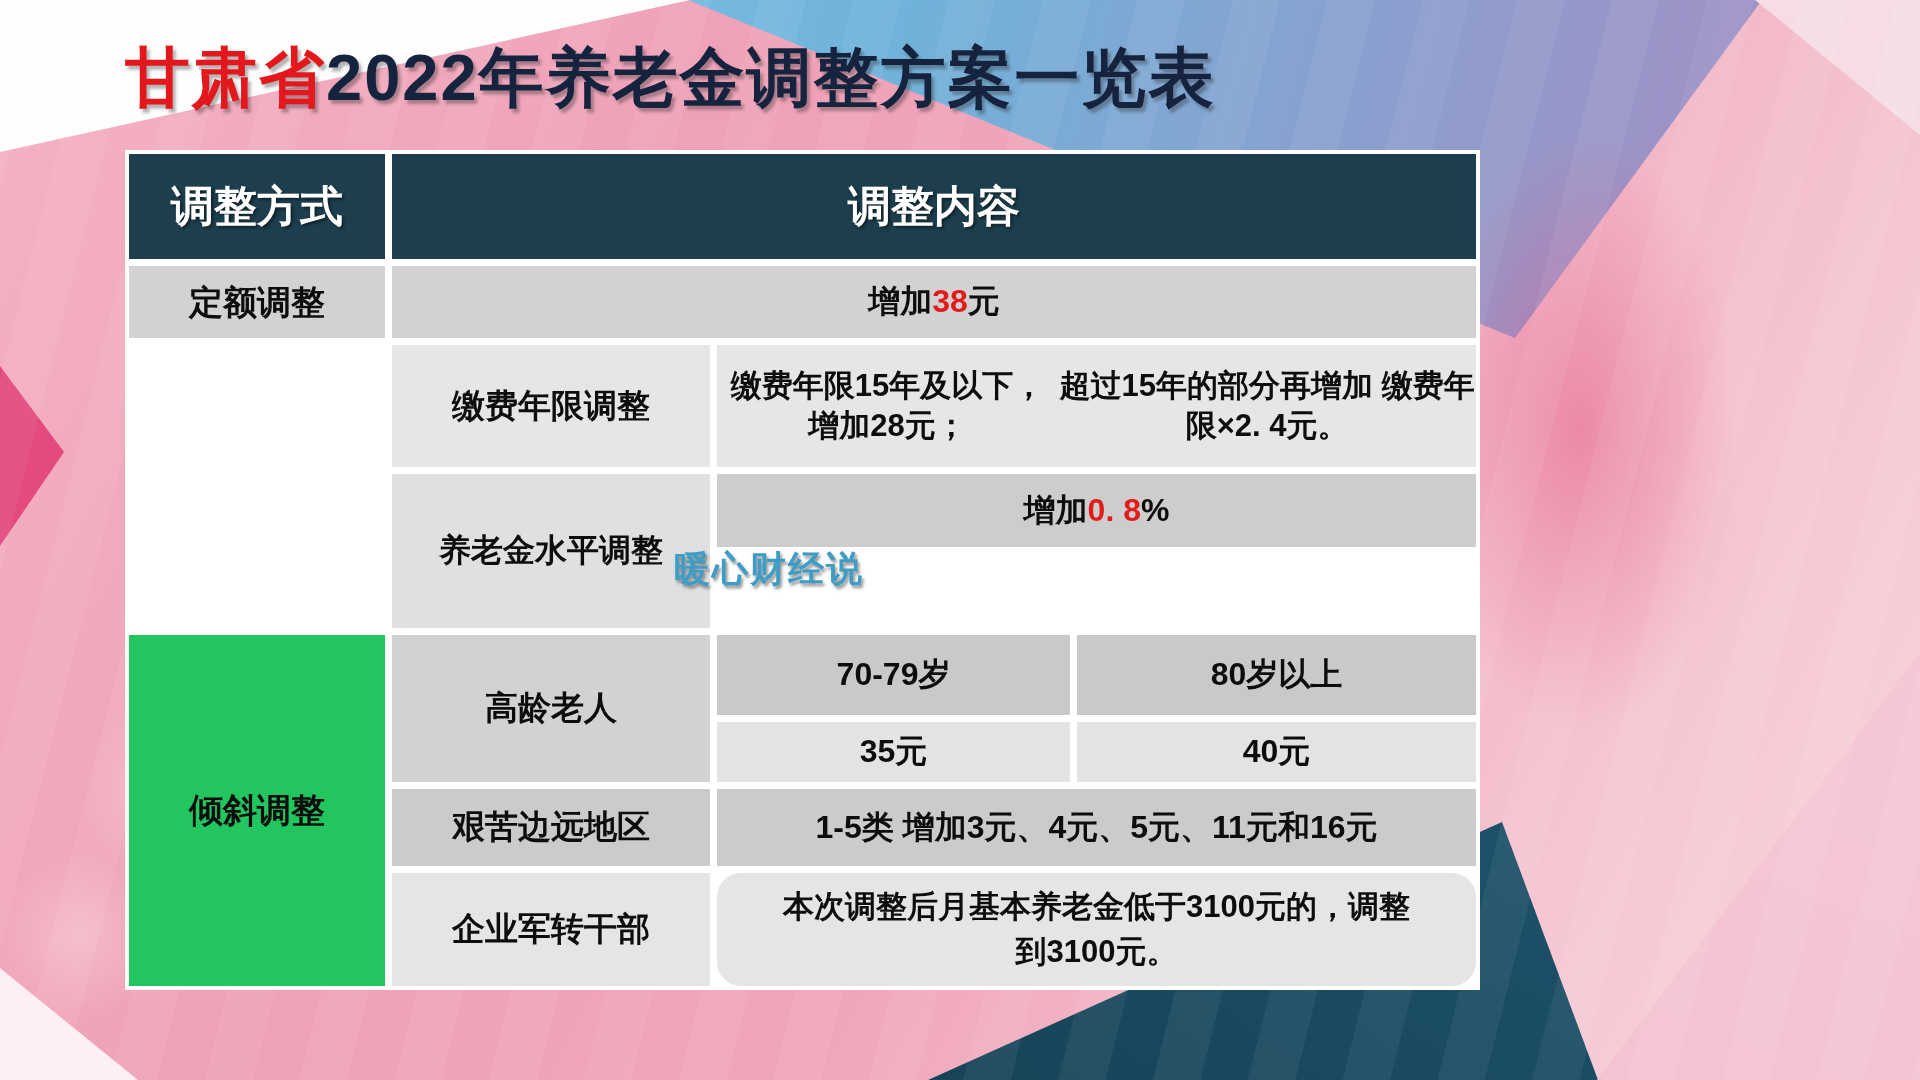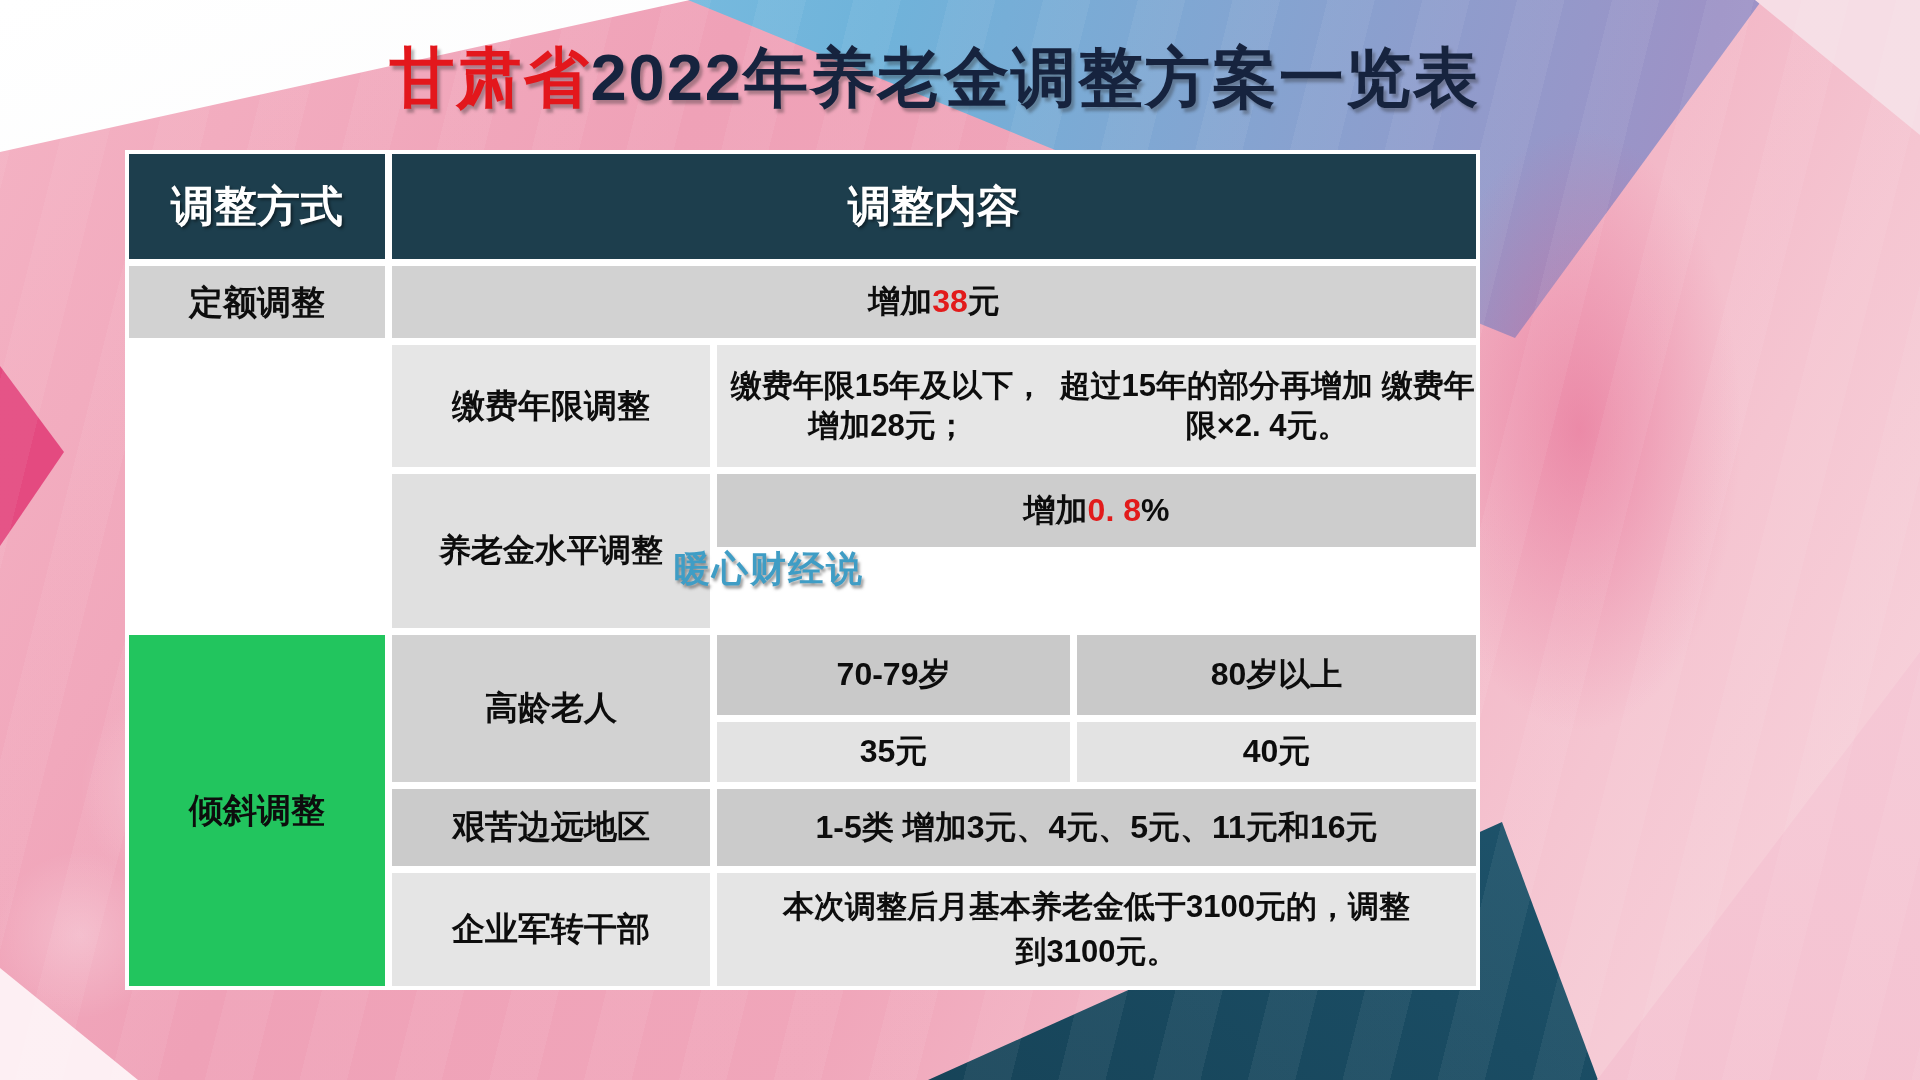--- a/index.html
+++ b/index.html
@@ -21,21 +21,21 @@
   .tr-pale{clip-path:polygon(1755px 0,1920px 0,1920px 135px);background:#f6dde5;}
   .wedge-dark-br{clip-path:polygon(928px 1080px,1598px 1080px,1502px 822px);
     background:linear-gradient(215deg,#2e6f8a 0%,#1a4c63 55%,#123849 100%);}
   .br-pale{clip-path:polygon(1597px 1080px,1920px 1080px,1920px 652px);
     background:linear-gradient(200deg,#f7cfdb,#f3bccc);}
   .bl-white{clip-path:polygon(0 968px,138px 1080px,0 1080px);background:#fdeff3;}
   .left-magenta{clip-path:polygon(0 366px,64px 452px,0 546px);background:#e44a80;}
 
   .title{
     position:absolute;left:125px;top:34px;width:1355px;z-index:6;
-    text-align:right;font-size:65px;font-weight:800;letter-spacing:2px;
+    text-align:left;font-size:65px;font-weight:800;letter-spacing:2px;
     color:#16233e;text-shadow:3px 4px 3px rgba(40,40,40,0.35);white-space:nowrap;
   }
   .title .hl{color:#e3171c;}
 
   .table{
     position:absolute;left:125px;top:150px;width:1355px;height:840px;z-index:5;
     background:#ffffff;padding:4px;box-sizing:border-box;
     display:grid;gap:7px;
     grid-template-columns:256px 318px 353px 1fr;
     grid-template-rows:105px 72px 122px 73px 74px 80px 60px 77px 1fr;
@@ -67,21 +67,21 @@
   .bc{grid-area:bc;background:#e3e3e3;font-size:31px;}
   .tl{grid-area:tl;background:#22c55e;font-size:34px;}
   .el{grid-area:el;background:#d2d2d2;font-size:33px;}
   .a1{grid-area:a1;background:#c9c9c9;}
   .a2{grid-area:a2;background:#c9c9c9;}
   .m1{grid-area:m1;background:#e3e3e3;}
   .m2{grid-area:m2;background:#e3e3e3;}
   .rl{grid-area:rl;background:#cbcbcb;font-size:33px;}
   .rc{grid-area:rc;background:#cbcbcb;}
   .gl{grid-area:gl;background:#e5e5e5;font-size:33px;}
-  .gc{grid-area:gc;background:#e5e5e5;font-size:31px;padding:0 60px;line-height:1.45;}
+  .gc{grid-area:gc;background:#e5e5e5;font-size:31px;padding:0 60px;line-height:1.45;border-radius:24px;}
   .red{color:#e21b1b;}
 
   .watermark{
     position:absolute;left:674px;top:545px;z-index:7;
     font-size:36px;font-weight:600;color:#3f9dc5;letter-spacing:2px;
     text-shadow:2px 3px 3px rgba(70,70,70,0.55);
   }
 </style>
 </head>
 <body>

